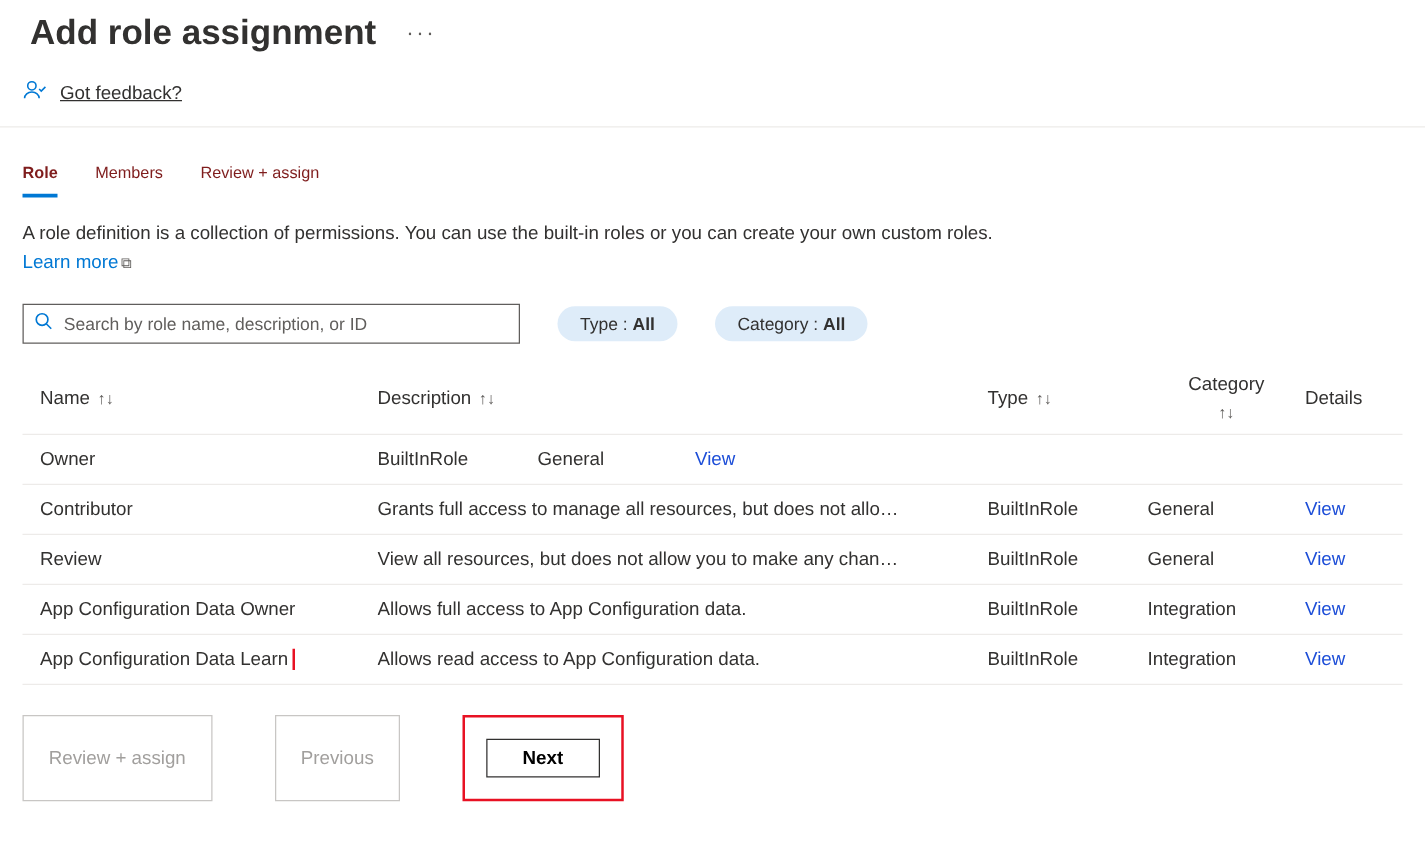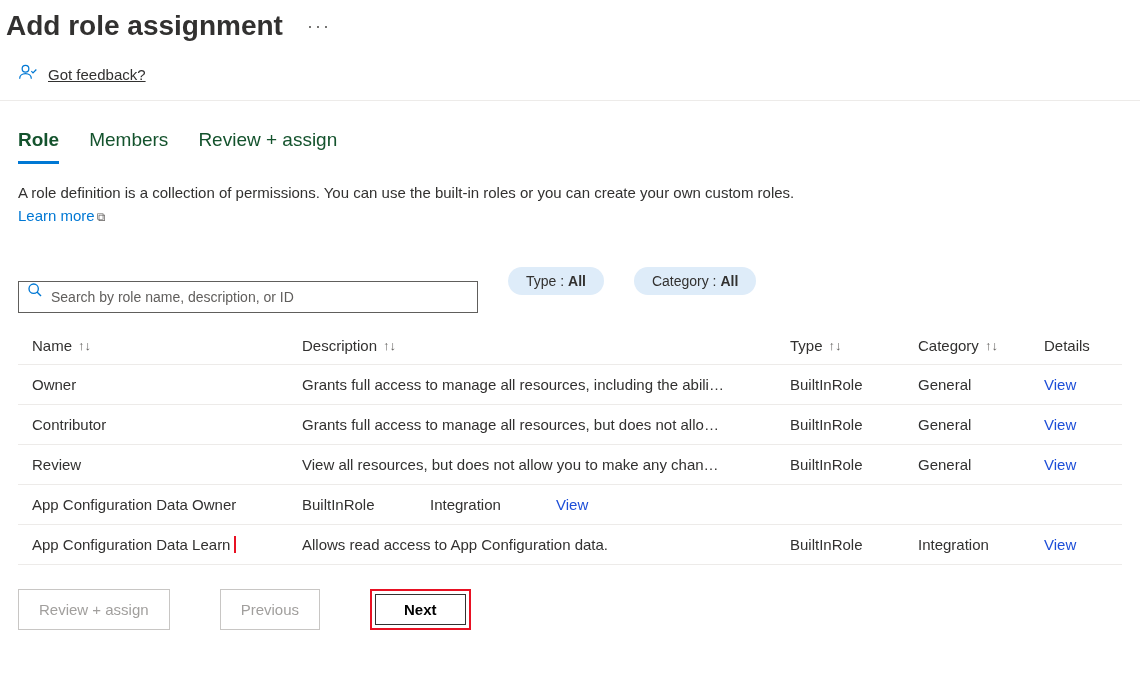--- a/index.html
+++ b/index.html
@@ -1,52 +1,52 @@
 <!DOCTYPE html>
 <html><head>
   <meta charset="utf-8">
   <style>
     * { box-sizing: border-box; margin: 0; padding: 0; }
     body { font-family: "Segoe UI", -apple-system, sans-serif; color: #323130; background: #fff; width: 1140px; }
-    .header { display: flex; align-items: center; padding: 10px 6px 0; }
+    .header { display: flex; align-items: center; padding: 10px 24px 0; }
     .page-title { font-size: 28px; font-weight: 600; }
     .more-icon { margin-left: 24px; color: #605e5c; font-size: 18px; letter-spacing: 2px; cursor: pointer; }
     .feedback-bar { padding: 20px 18px 14px; border-bottom: 1px solid #edebe9; display: flex; align-items: center; gap: 10px; }
     .feedback-icon svg { width: 20px; height: 20px; stroke: #0078d4; fill: none; }
     .feedback-text { font-size: 15px; color: #323130; cursor: pointer; text-decoration: underline; }
     .tabs { display: flex; gap: 30px; padding: 22px 18px 0; }
-    .tab { font-size: 19px; color: #14532d; padding: 6px 0 10px; cursor: pointer; border-bottom: 3px solid transparent; }
+    .tab { font-size: 13px; color: #7f1d1d; padding: 6px 0 10px; cursor: pointer; border-bottom: 3px solid transparent; }
     .tab.active { border-bottom-color: #0078d4; font-weight: 600; }
     .desc-text { padding: 18px 18px 0; font-size: 15px; color: #323130; line-height: 1.5; max-width: 820px; }
     .learn-more { color: #0078d4; text-decoration: none; cursor: pointer; }
     .external-icon { display: inline-block; margin-left: 2px; font-size: 12px; color: #605e5c; }
     .filter-row { display: flex; align-items: center; gap: 30px; padding: 22px 18px 0; }
-    .search-box { display: flex; border: 1px solid #605e5c; width: 460px; height: 32px; padding: 0 8px; gap: 8px; margin-top: 32px; }
+    .search-box { display: flex; align-items: center; border: 1px solid #605e5c; width: 398px; height: 32px; padding: 0 8px; gap: 8px; }
     .search-icon svg { width: 16px; height: 16px; stroke: #0078d4; fill: none; }
     .search-input { border: none; outline: none; flex: 1; font-size: 14px; color: #323130; }
     .search-input::placeholder { color: #605e5c; }
     .pill { background: #deecf9; border-radius: 20px; padding: 6px 18px; font-size: 14px; color: #323130; cursor: pointer; }
     .pill b { font-weight: 600; }
     .table { padding: 14px 18px 0; }
     .thead { display: flex; border-bottom: 1px solid #edebe9; padding: 10px 14px; font-size: 15px; font-weight: 400; color: #323130; }
     .th { display: flex; align-items: center; gap: 6px; }
     .sort-icon { color: #605e5c; font-size: 13px; }
     .col-name { width: 270px; }
     .col-desc { width: 488px; }
     .col-type { width: 128px; }
-    .col-cat { width: 126px; }
+    .col-cat { width: 126px; flex-direction: column; }
     .col-details { flex: 1; }
     .trow { display: flex; border-bottom: 1px solid #edebe9; padding: 11px 14px; font-size: 15px; color: #323130; align-items: center; }
     .trow .cell { white-space: nowrap; overflow: hidden; text-overflow: ellipsis; padding-right: 0; }
     .view-link { color: #1d4ed8; cursor: pointer; }
     .highlight-red { border: 2px solid #e81123; padding: 2px 4px; margin: -4px -6px -4px -6px; display:inline-block;}
     .footer { display: flex; gap: 50px; padding: 24px 18px; }
     .btn { border: 1px solid #8a8886; background: #fff; padding: 6px 20px; font-size: 15px; cursor: pointer; }
     .btn.disabled { color: #a19f9d; border-color: #c8c6c4; cursor: default; }
-    .btn-next-wrap { border: 2.5px solid #e81123; padding: 3px; }
+    .btn-next-wrap { border: 2.5px solid #e81123; padding: 17px; }
     .btn-next { border: 1px solid #323130; padding: 6px 28px; font-weight: 600; font-size: 15px; background:#fff; cursor:pointer;}
   </style>
 </head>
 <body>
 
 <div class="header">
   <h1 class="page-title">Add role assignment</h1>
   <span class="more-icon">···</span>
 </div>
 
@@ -107,41 +107,41 @@
         <span>Category</span>
         <span class="sort-icon">↑↓</span>
       </div>
     <div class="th col-details">
         <span>Details</span>
       </div>
   </div>
   <div id="tbody">
       <div class="trow">
         <div class="cell col-name">Owner</div>
-        <div class="cell col-desc">Grants full access to manage all resources, including the abili…</div>
         <div class="cell col-type">BuiltInRole</div>
         <div class="cell col-cat">General</div>
         <div class="cell col-details"><span class="view-link">View</span></div>
       </div>
       <div class="trow">
         <div class="cell col-name">Contributor</div>
         <div class="cell col-desc">Grants full access to manage all resources, but does not allo…</div>
         <div class="cell col-type">BuiltInRole</div>
         <div class="cell col-cat">General</div>
         <div class="cell col-details"><span class="view-link">View</span></div>
       </div>
       <div class="trow">
         <div class="cell col-name">Review</div>
         <div class="cell col-desc">View all resources, but does not allow you to make any chan…</div>
         <div class="cell col-type">BuiltInRole</div>
         <div class="cell col-cat">General</div>
         <div class="cell col-details"><span class="view-link">View</span></div>
       </div>
       <div class="trow">
         <div class="cell col-name">App Configuration Data Owner</div>
+        <div class="cell col-desc">Allows full access to App Configuration data.</div>
         <div class="cell col-type">BuiltInRole</div>
         <div class="cell col-cat">Integration</div>
         <div class="cell col-details"><span class="view-link">View</span></div>
       </div>
       <div class="trow">
         <div class="cell col-name"><span class="highlight-red">App Configuration Data Learn</span></div>
         <div class="cell col-desc">Allows read access to App Configuration data.</div>
         <div class="cell col-type">BuiltInRole</div>
         <div class="cell col-cat">Integration</div>
         <div class="cell col-details"><span class="view-link">View</span></div>

